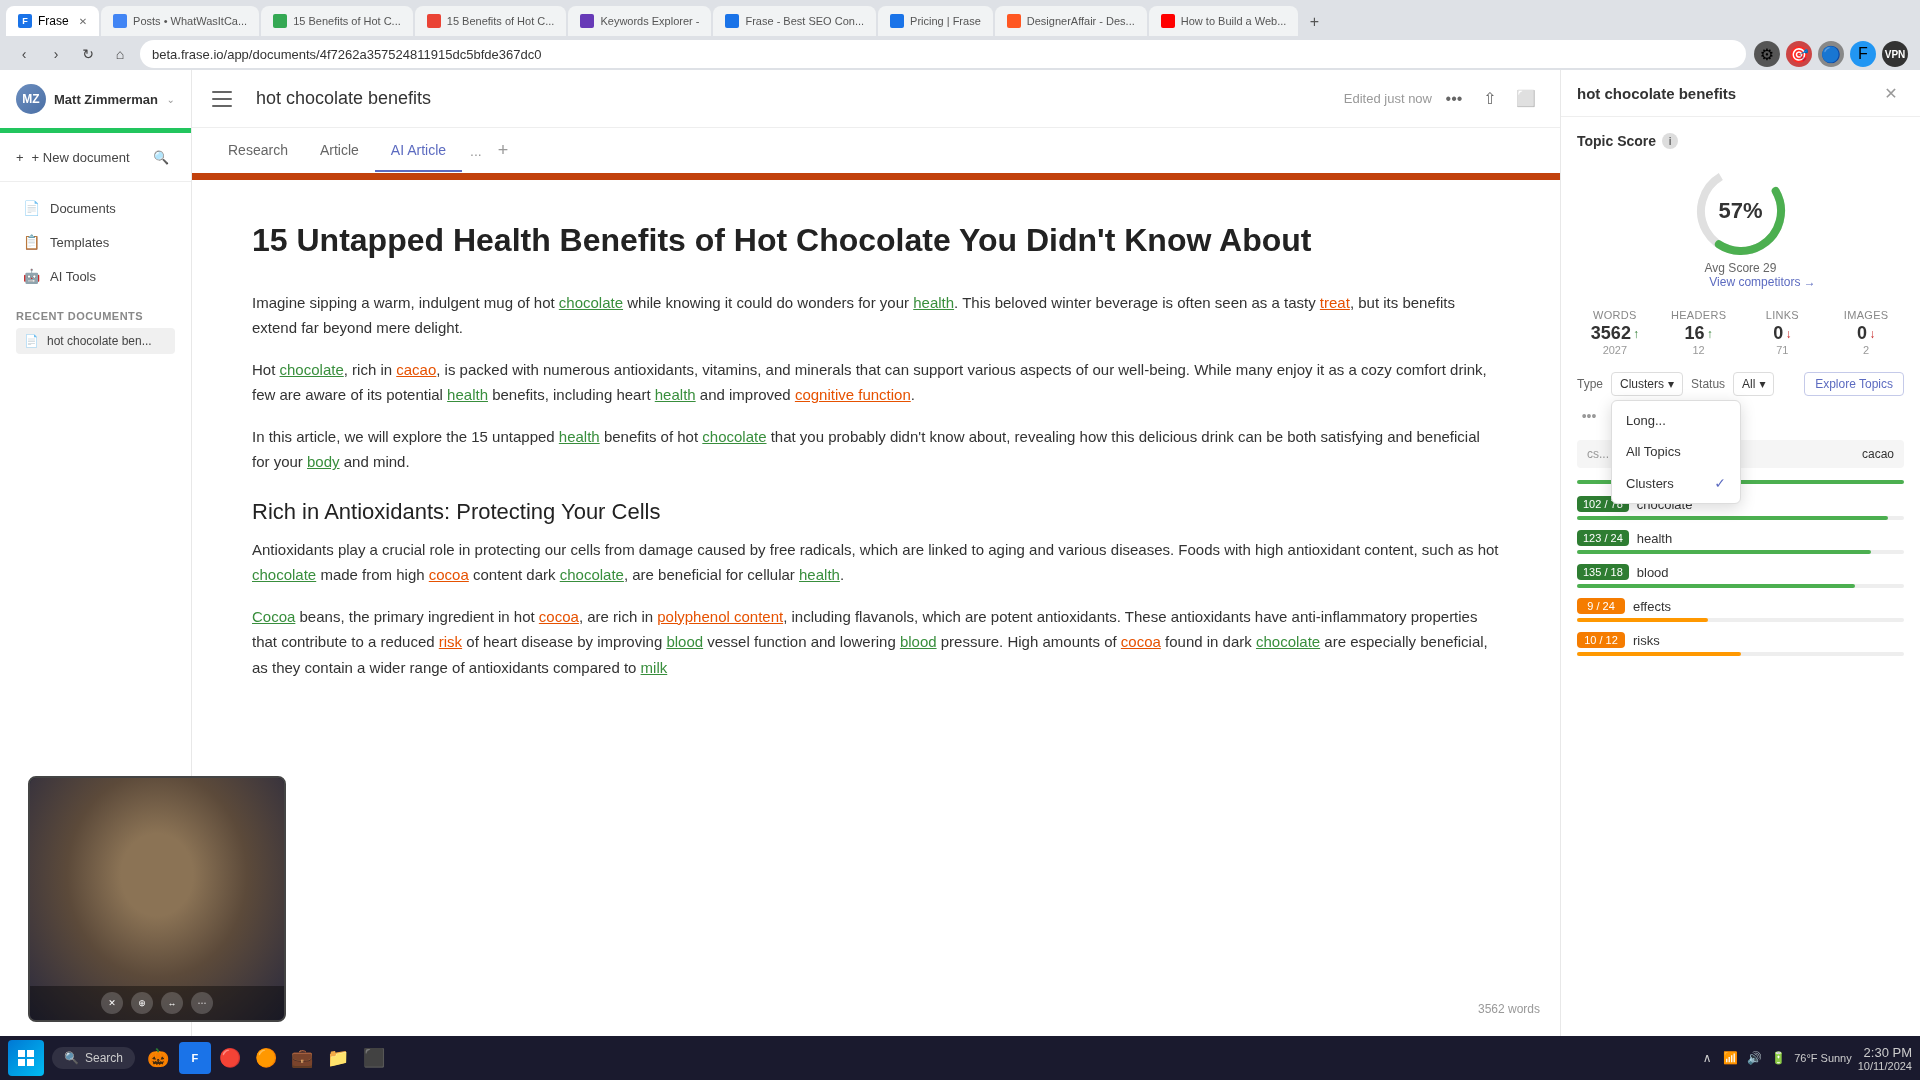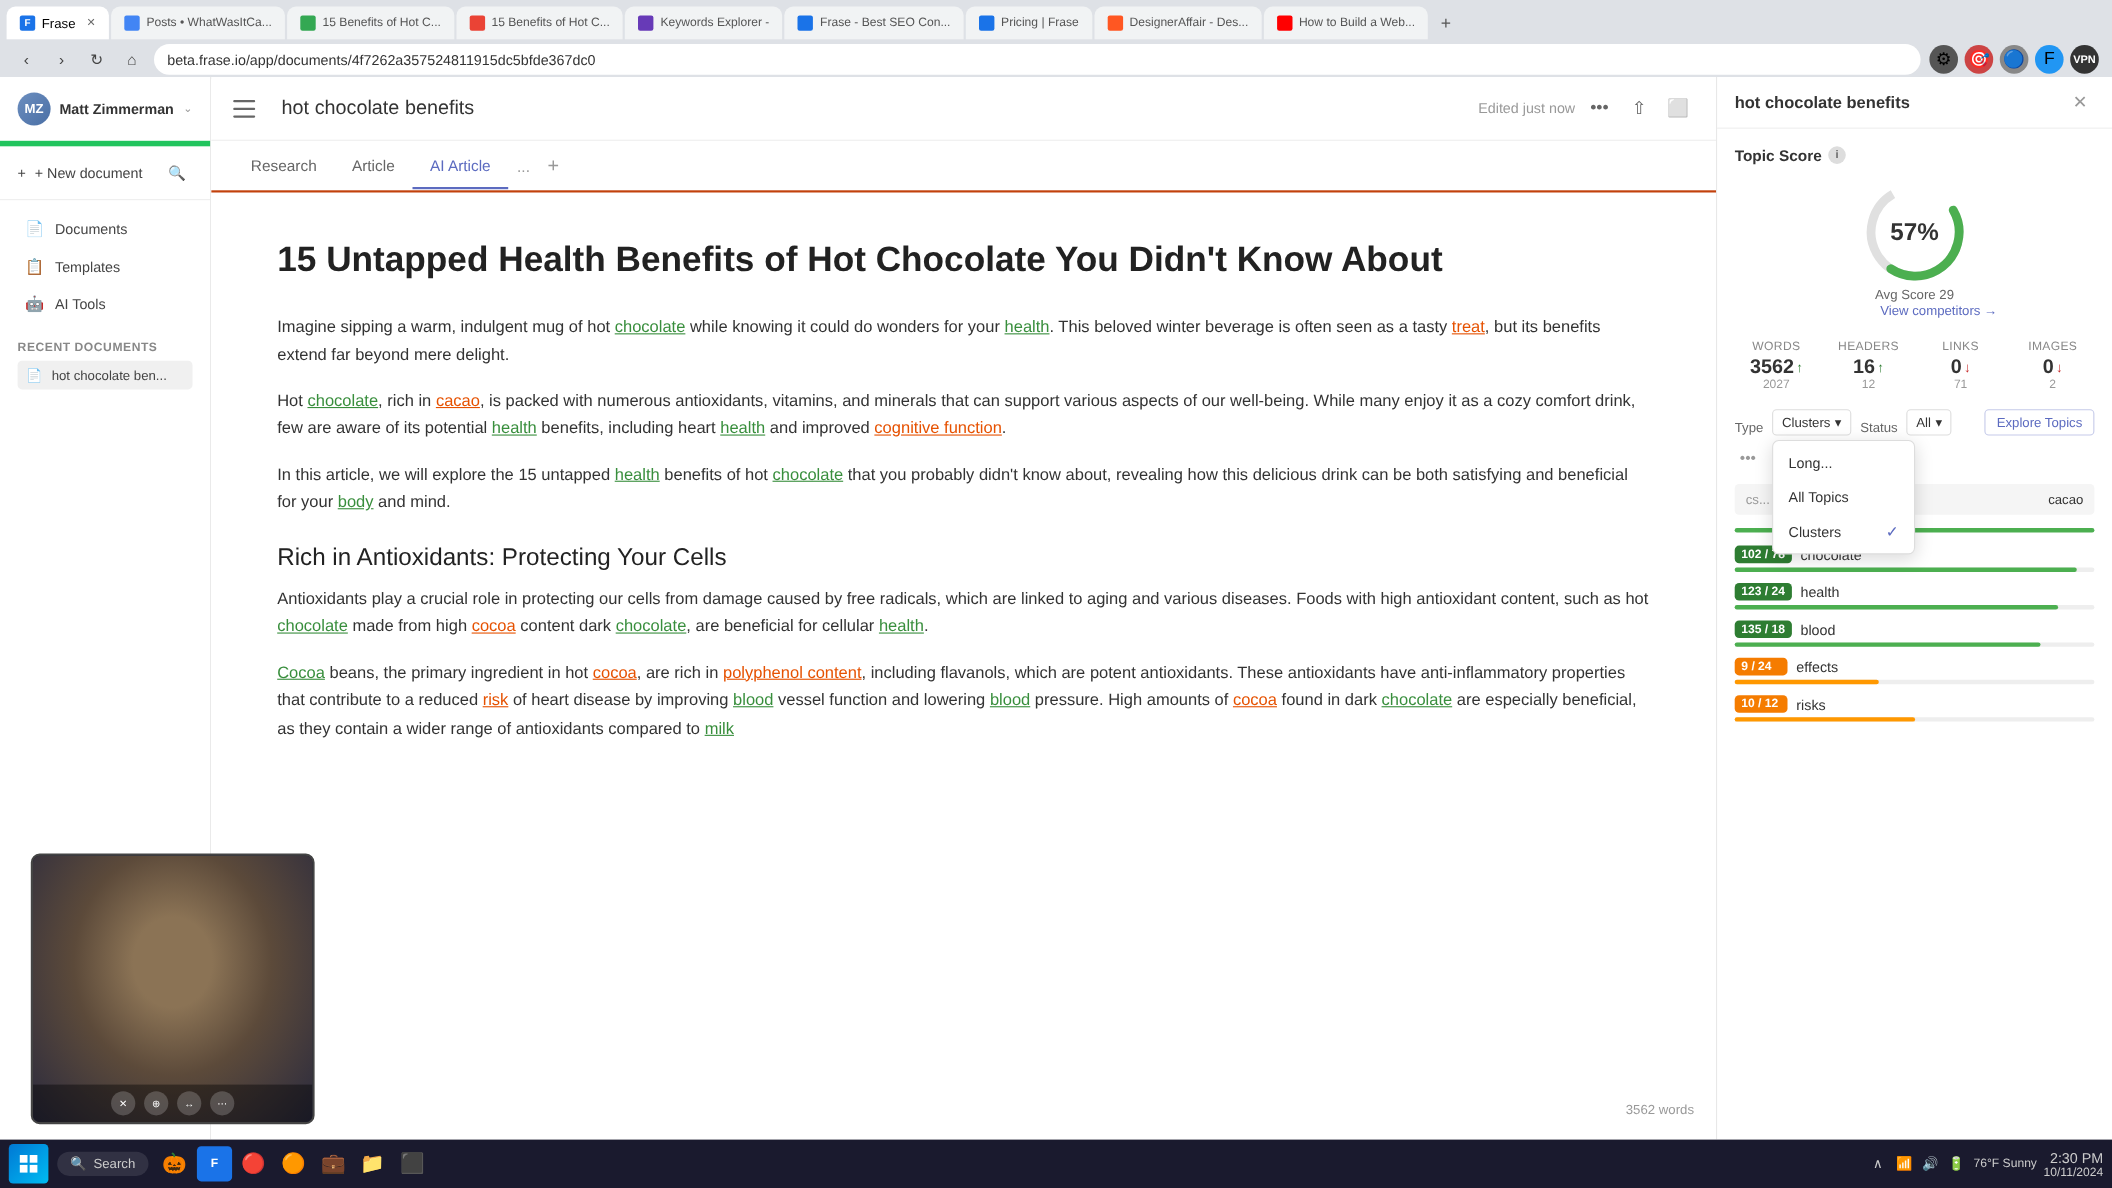--- a/index.html
+++ b/index.html
@@ -49,21 +49,21 @@
     
     .main-content { flex: 1; display: flex; flex-direction: column; overflow: hidden; background: #fff; }
     .main-header { display: flex; align-items: center; padding: 0 20px; height: 58px; border-bottom: 1px solid #eee; gap: 12px; flex-shrink: 0; }
     .hamburger { width: 32px; height: 32px; display: flex; flex-direction: column; justify-content: center; gap: 5px; cursor: pointer; }
     .hamburger span { width: 20px; height: 2px; background: #666; border-radius: 1px; }
     .doc-title { font-size: 18px; color: #333; font-weight: 400; flex: 1; }
     .doc-actions { display: flex; align-items: center; gap: 8px; }
     .edited-label { font-size: 13px; color: #999; }
     .action-btn { width: 28px; height: 28px; display: flex; align-items: center; justify-content: center; color: #666; cursor: pointer; border-radius: 4px; }
 
-    .doc-tabs { display: flex; align-items: center; padding: 0 20px; border-bottom: 2px solid #c2410c; gap: 0; flex-shrink: 0; }
+    .doc-tabs { display: flex; align-items: center; padding: 0 20px; border-bottom: 7px solid #c2410c; gap: 0; flex-shrink: 0; }
     .doc-tab { padding: 12px 16px; font-size: 14px; color: #666; cursor: pointer; border-bottom: 2px solid transparent; }
     .doc-tab.active { color: #5c6bc0; border-bottom-color: #5c6bc0; font-weight: 500; }
     .doc-tab-more { padding: 12px 8px; color: #999; cursor: pointer; font-size: 14px; }
     .doc-tab-add { padding: 12px 8px; color: #999; cursor: pointer; font-size: 18px; }
 
     .doc-editor { flex: 1; overflow-y: auto; padding: 40px 60px; position: relative; }
     .doc-title-h1 { font-size: 32px; font-weight: 700; color: #222; line-height: 1.3; margin-bottom: 28px; }
     .doc-para { font-size: 15px; line-height: 1.7; color: #333; margin-bottom: 16px; }
     .doc-h2 { font-size: 22px; font-weight: 400; color: #222; margin: 24px 0 12px; }
     .word-count { position: absolute; bottom: 20px; right: 20px; font-size: 12px; color: #999; }
@@ -92,32 +92,32 @@
     .view-competitors { font-size: 12px; color: #5c6bc0; cursor: pointer; text-decoration: none; margin-left: 44px; }
 
     .stats-row { display: grid; grid-template-columns: 1fr 1fr 1fr 1fr; gap: 8px; margin: 16px 0; }
     .stat-box { text-align: center; }
     .stat-value { font-size: 18px; font-weight: 700; color: #333; display: flex; align-items: center; justify-content: center; gap: 2px; }
     .stat-value .arrow-up { color: #2e7d32; font-size: 12px; }
     .stat-value .arrow-down { color: #c62828; font-size: 12px; }
     .stat-sub { font-size: 11px; color: #999; }
     .stat-label { font-size: 11px; color: #888; text-transform: uppercase; letter-spacing: 0.3px; margin-bottom: 2px; }
 
-    .filter-row { display: flex; align-items: flex-end; gap: 8px; margin-bottom: 12px; flex-wrap: wrap; }
+    .filter-row { display: flex; align-items: center; gap: 8px; margin-bottom: 12px; flex-wrap: wrap; }
     .filter-label { font-size: 12px; color: #666; }
     .filter-select { position: relative; display: inline-flex; align-items: center; gap: 4px; padding: 4px 8px; border: 1px solid #ddd; border-radius: 4px; font-size: 12px; color: #333; cursor: pointer; background: #fff; }
     .explore-btn { margin-left: auto; padding: 4px 10px; font-size: 12px; color: #5c6bc0; border: 1px solid #c5cae9; border-radius: 4px; cursor: pointer; background: #fff; }
     .more-btn { width: 24px; height: 24px; display: flex; align-items: center; justify-content: center; color: #999; cursor: pointer; font-size: 14px; }
     .dropdown-item { padding: 8px 14px; font-size: 13px; color: #333; cursor: pointer; display: flex; align-items: center; justify-content: space-between; }
     .dropdown-item .checkmark { color: #5c6bc0; font-size: 14px; }
 
     
     .topic-item { margin-bottom: 10px; }
     .topic-item-header { display: flex; align-items: center; gap: 8px; margin-bottom: 4px; }
-    .topic-score-badge { font-size: 11px; font-weight: 700; padding: 2px 6px; border-radius: 4px; color: #fff; min-width: 48px; }
+    .topic-score-badge { font-size: 11px; font-weight: 400; padding: 2px 6px; border-radius: 4px; color: #fff; min-width: 48px; text-align: center; }
     .badge-green { background: #2e7d32; }
     .badge-yellow { background: #f57c00; }
     .topic-name { font-size: 13px; color: #333; }
     .topic-bar { height: 4px; border-radius: 2px; background: #eee; }
     .topic-bar-fill { height: 100%; border-radius: 2px; }
     .bar-green { background: #4caf50; }
     .bar-yellow { background: #ff9800; }
 
     
     .taskbar { height: 44px; background: #1a1a2e; display: flex; align-items: center; padding: 0 8px; gap: 4px; flex-shrink: 0; }

